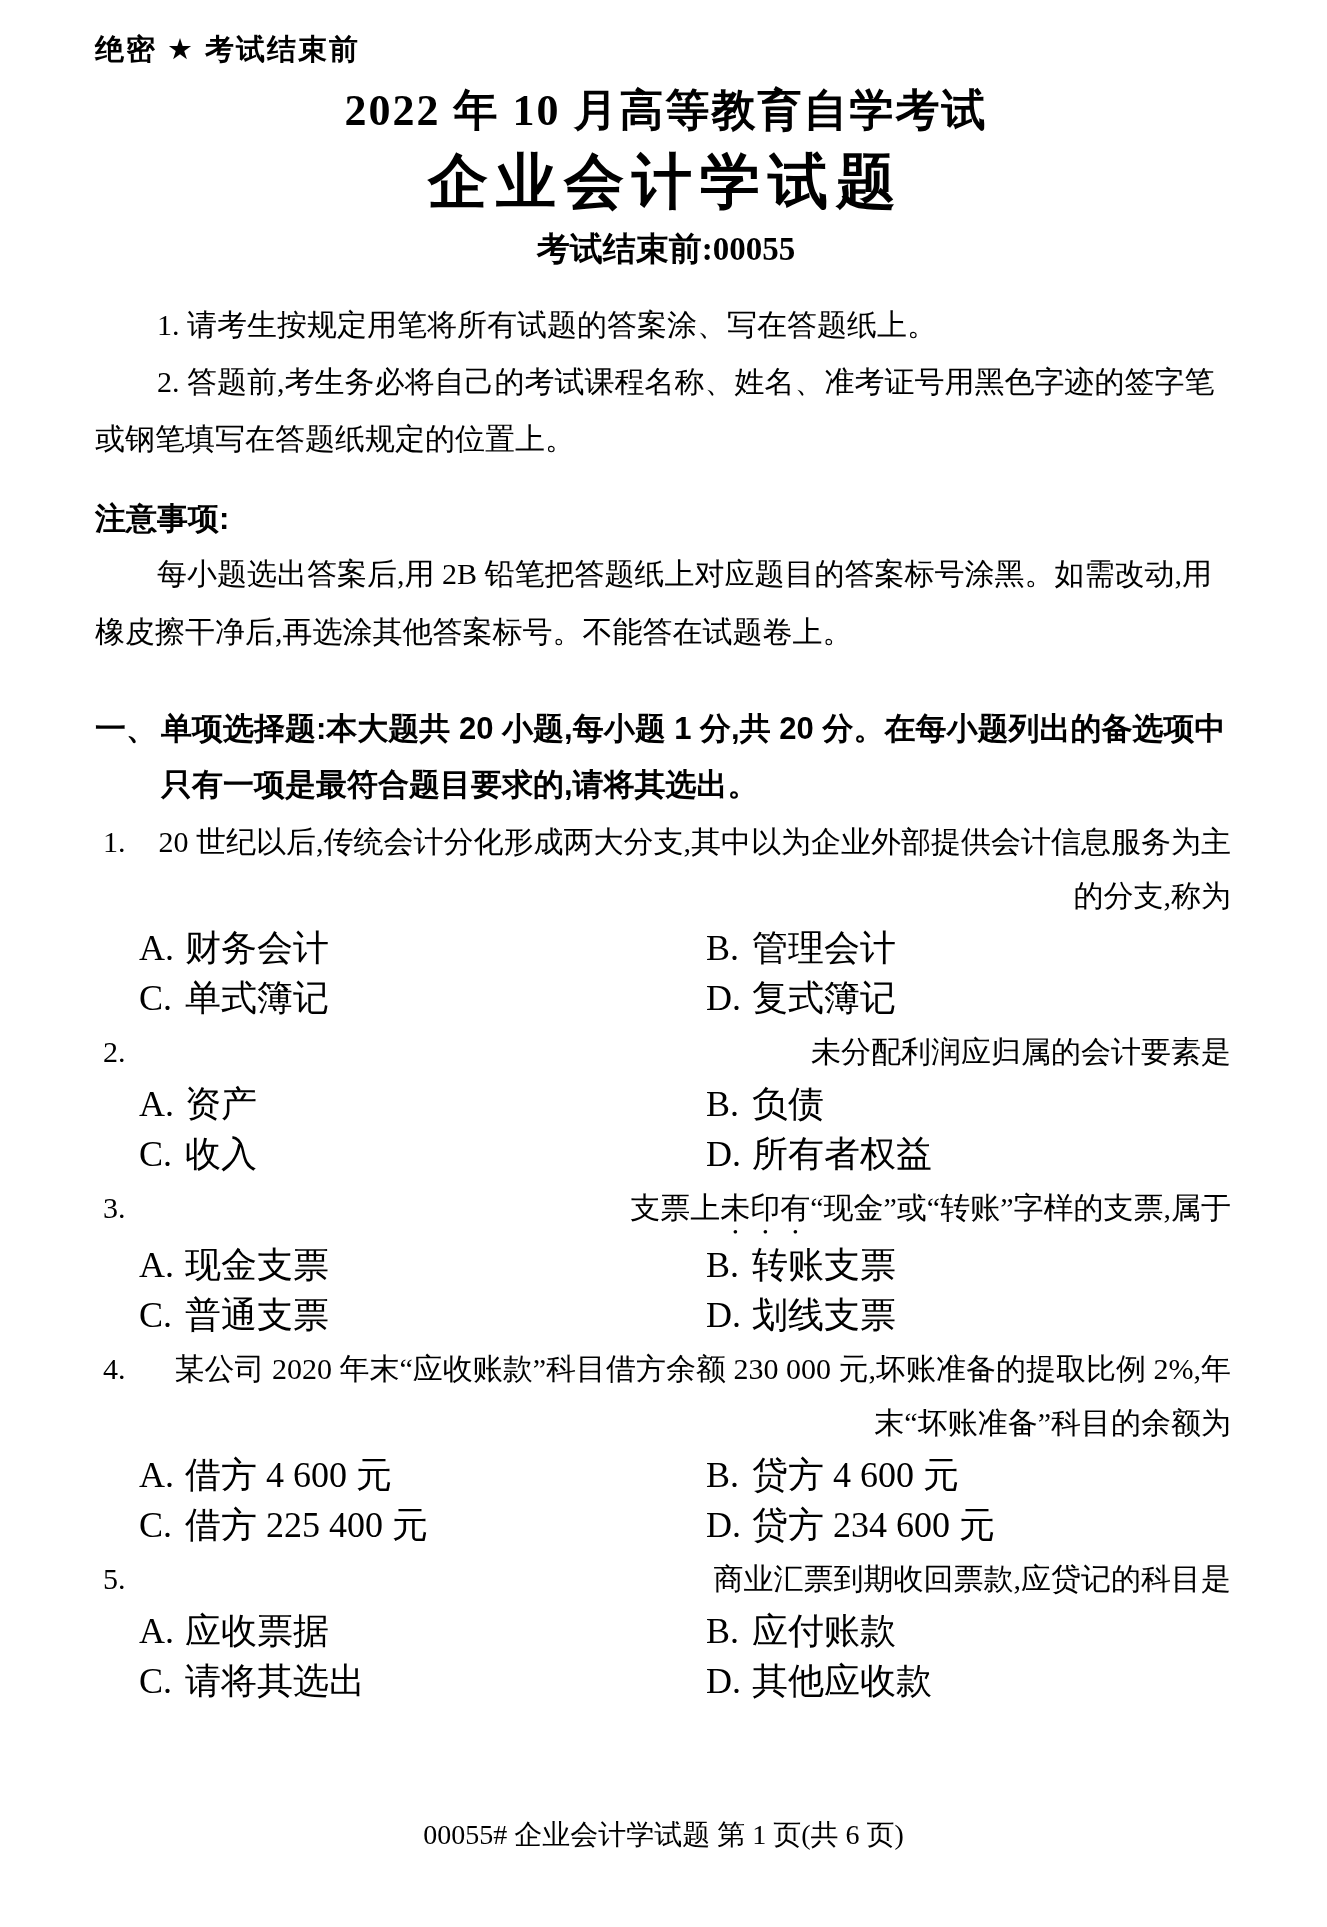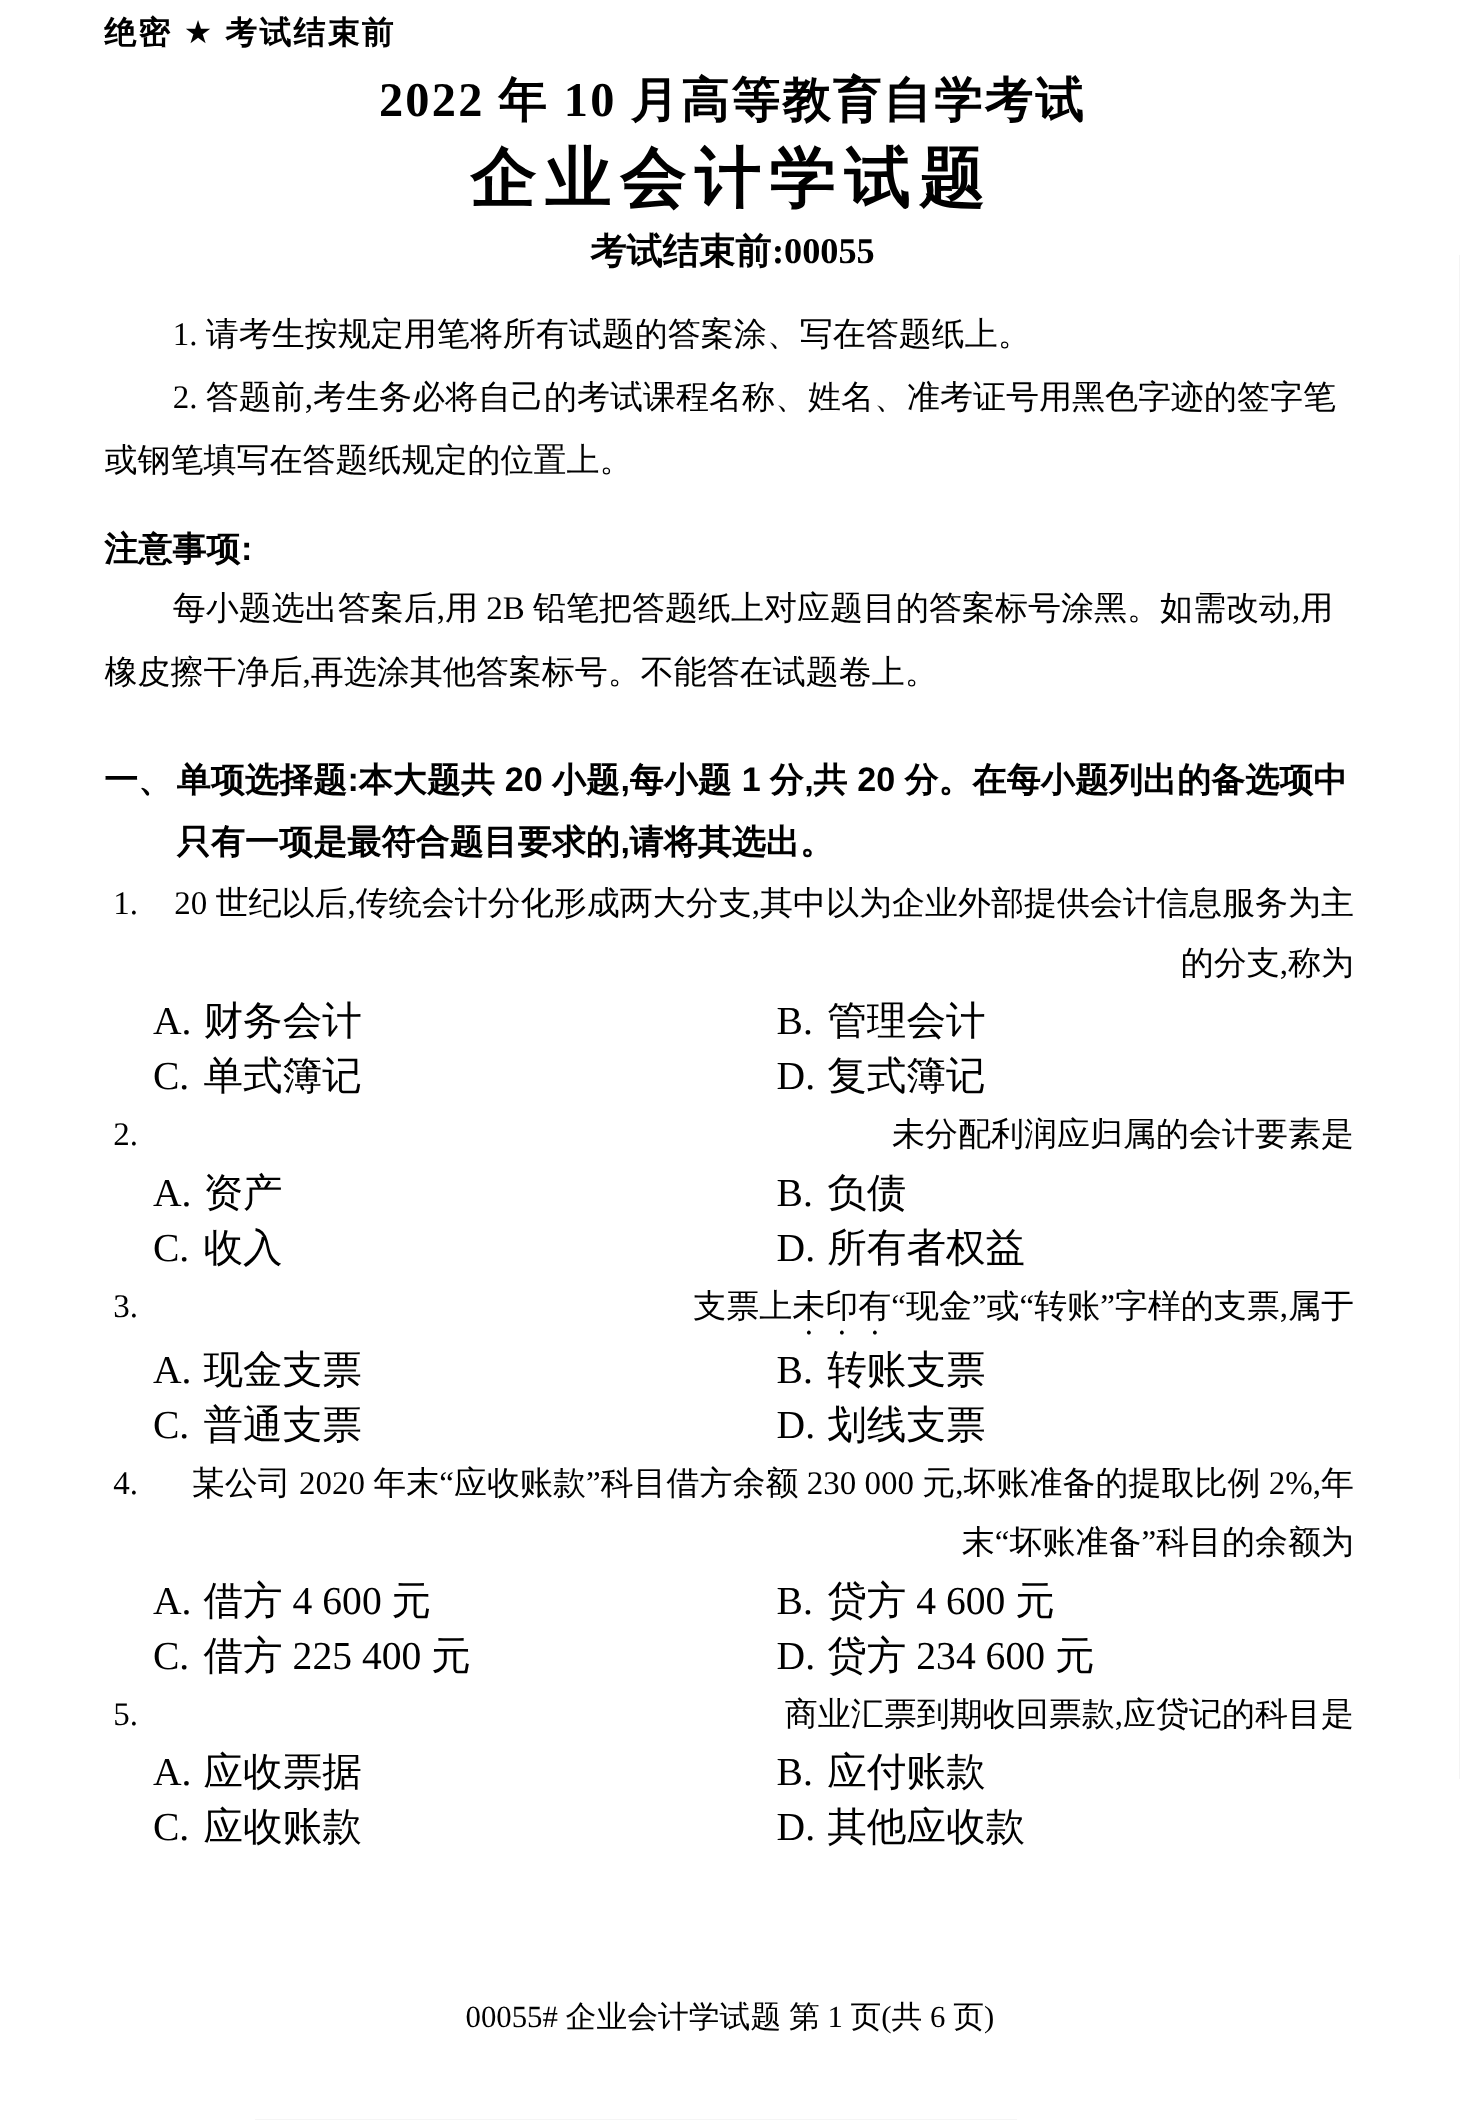--- a/index.html
+++ b/index.html
@@ -1,21 +1,21 @@
 <!DOCTYPE html>
 <html><head>
 <meta charset="utf-8">
 <style>
   html,body{margin:0;padding:0;background:#e8e8e8;}
   .page{
     position:relative;
     width:1327px;height:1927px;
     box-sizing:border-box;
     margin:0 auto;
-    padding:10px 90px 0 95px;
+    padding:30px 90px 0 95px;
     background:#ffffff;
     color:#000;
     font-family:"Liberation Serif","DejaVu Serif",serif;
     overflow:hidden;
   }
   .secret{
     font-family:"Liberation Sans","DejaVu Sans",sans-serif;
     font-weight:700;font-size:29px;letter-spacing:2px;
   }
   .t1{
@@ -149,20 +149,20 @@
   </div>
 
   <div class="q-block">
     <div class="q-row">
       <span class="q-num">5.</span>
       <span class="q-stem">商业汇票到期收回票款,应贷记的科目是</span>
     </div>
     <div class="opts">
       <div class="opt"><span class="opt-label">A.</span><span>应收票据</span></div>
       <div class="opt"><span class="opt-label">B.</span><span>应付账款</span></div>
-      <div class="opt"><span class="opt-label">C.</span><span>应收账款</span></div>
+      <div class="opt"><span class="opt-label">C.</span><span>请将其选出</span></div>
       <div class="opt"><span class="opt-label">D.</span><span>其他应收款</span></div>
     </div>
   </div>
 
   <div class="footer">00055# 企业会计学试题 第 1 页(共 6 页)</div>
 
 </div>
 
 </body></html>

